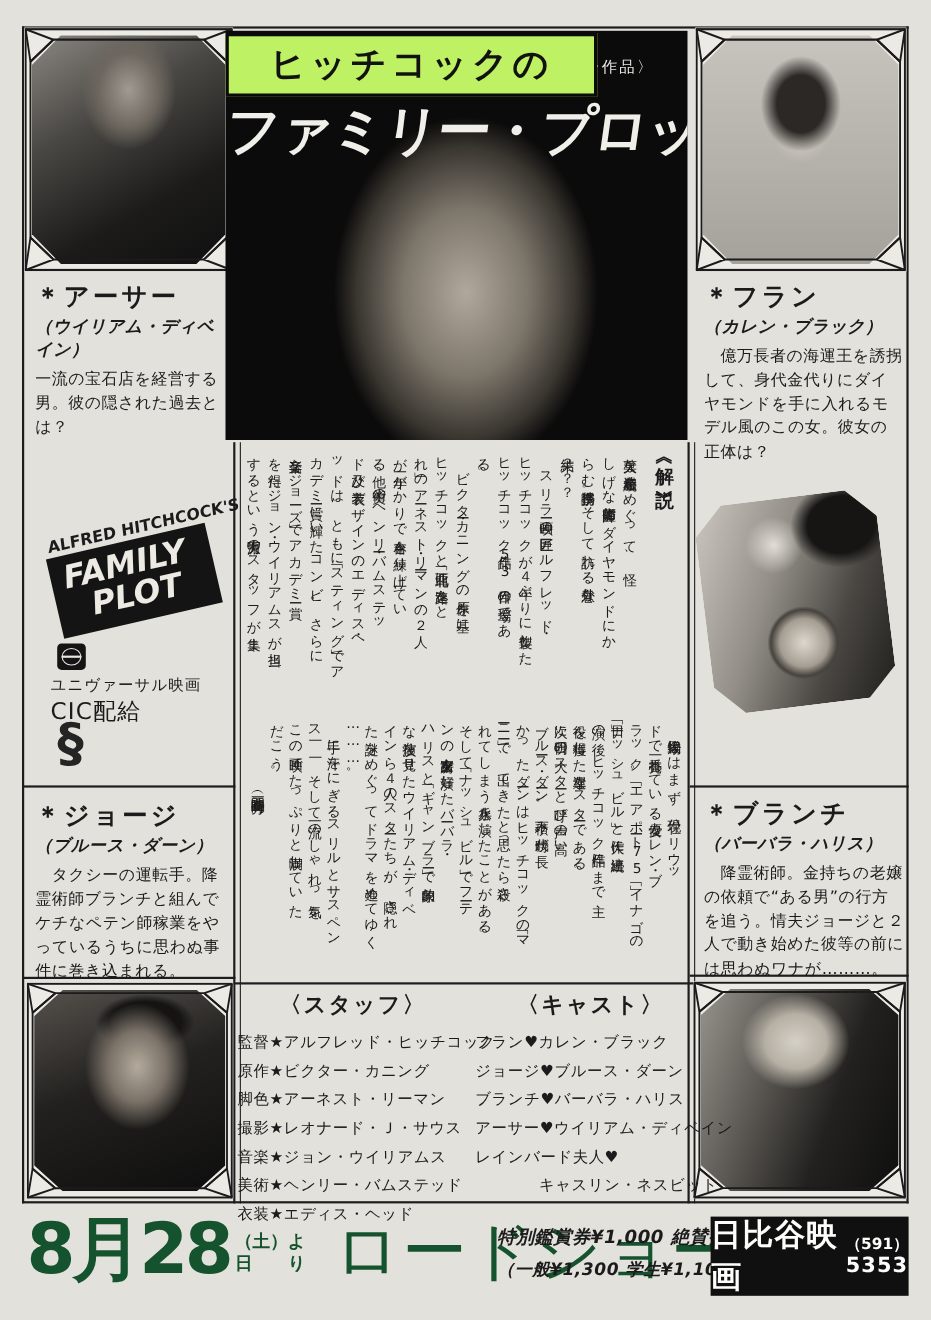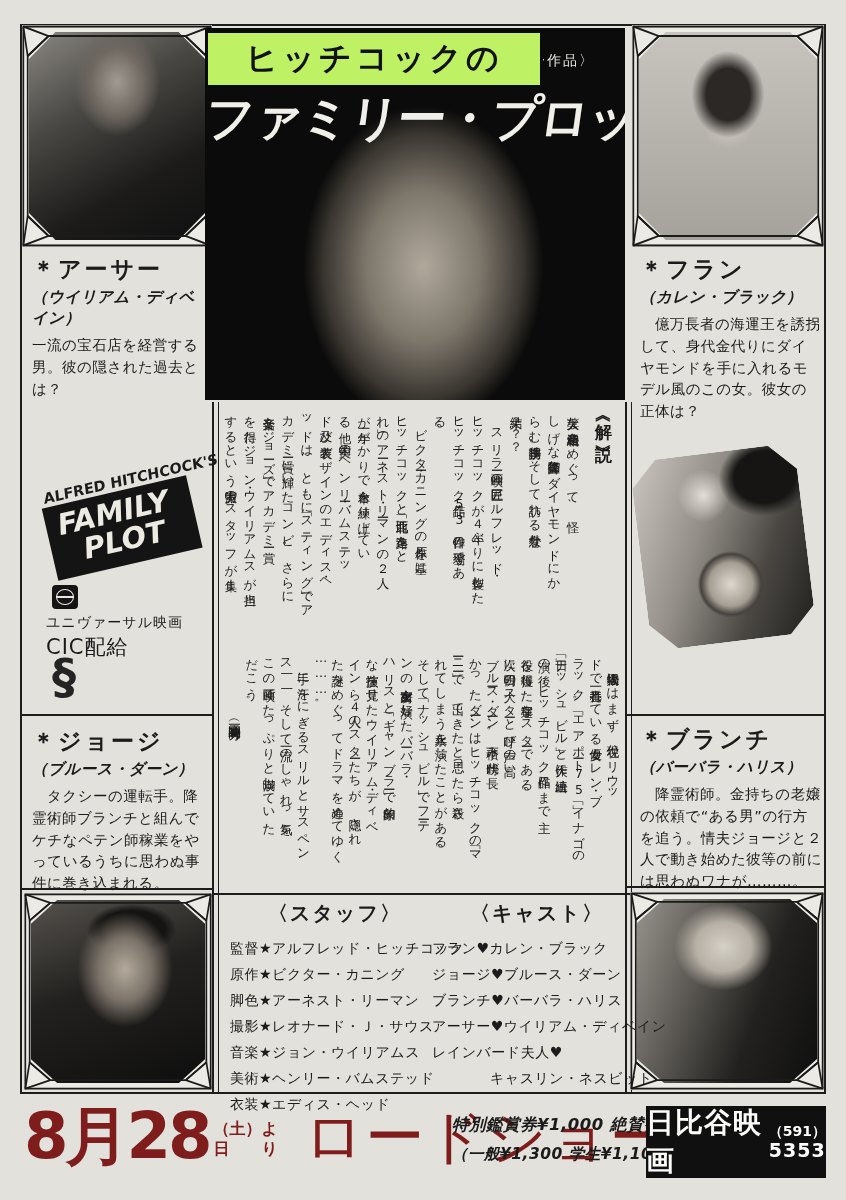--- a/index.html
+++ b/index.html
@@ -76,21 +76,21 @@
       radial-gradient(64px 54px at 80% 16%,#161514 0%,#161514 48%,rgba(0,0,0,0) 72%),
       radial-gradient(40px 40px at 42% 22%,#e2ded7 0%,rgba(0,0,0,0) 65%),
       linear-gradient(115deg,#ccc8c1 0%,#938f88 38%,#4a4743 70%,#201f1d 100%);}
 
   
   .credits{position:absolute;width:210px;}
   .credits h4{margin:0 0 8px 0;text-align:center;font-size:20px;font-weight:900;letter-spacing:2px;}
   .credits .item{font-size:14px;line-height:26px;letter-spacing:0.5px;white-space:pre;}
 
   
-  .release{position:absolute;left:24px;top:1104px;display:flex;align-items:center;color:#7f1d1d;}
+  .release{position:absolute;left:24px;top:1104px;display:flex;align-items:center;color:#14532d;}
   .date-big{font-size:64px;font-weight:900;letter-spacing:-3px;line-height:1;}
   .small-grid{display:flex;margin:6px 6px 0 4px;}
   .small-col{display:flex;flex-direction:column;font-size:16px;font-weight:900;line-height:1.25;}
   .roadshow{font-size:59px;font-weight:400;letter-spacing:1px;line-height:1;margin-left:20px;white-space:nowrap;}
   .ticket{position:absolute;left:452px;top:1114px;font-weight:bold;font-style:italic;}
   .ticket .t1{font-size:16.5px;margin-bottom:8px;letter-spacing:0.5px;}
   .ticket .t2{font-size:15.5px;letter-spacing:0.5px;}
   .theater{position:absolute;left:646px;top:1106px;width:180px;height:72px;background:#101010;color:#fdfdfb;
     display:flex;align-items:center;justify-content:center;}
   .theater-name{font-size:28px;font-weight:700;letter-spacing:1px;}
@@ -246,21 +246,21 @@
 ………。
 　手に汗をにぎるスリルとサスペン
 ス——そして一流のしゃれっ気を
 この映画でたっぷりと満喫していた
 だこう。
 　　　　　（上映時間二時間一分）</p>
 </div>
 
 <div class="collage"></div>
 
-<div class="credits" style="left:230px;top:900px;">
+<div class="credits" style="left:216px;top:900px;">
   <h4>〈スタッフ〉</h4>
   <div class="item">監督★アルフレッド・ヒッチコック</div>
   <div class="item">原作★ビクター・カニング</div>
   <div class="item">脚色★アーネスト・リーマン</div>
   <div class="item">撮影★レオナード・Ｊ・サウス</div>
   <div class="item">音楽★ジョン・ウイリアムス</div>
   <div class="item">美術★ヘンリー・バムステッド</div>
   <div class="item">衣装★エディス・ヘッド</div>
 </div>
 

